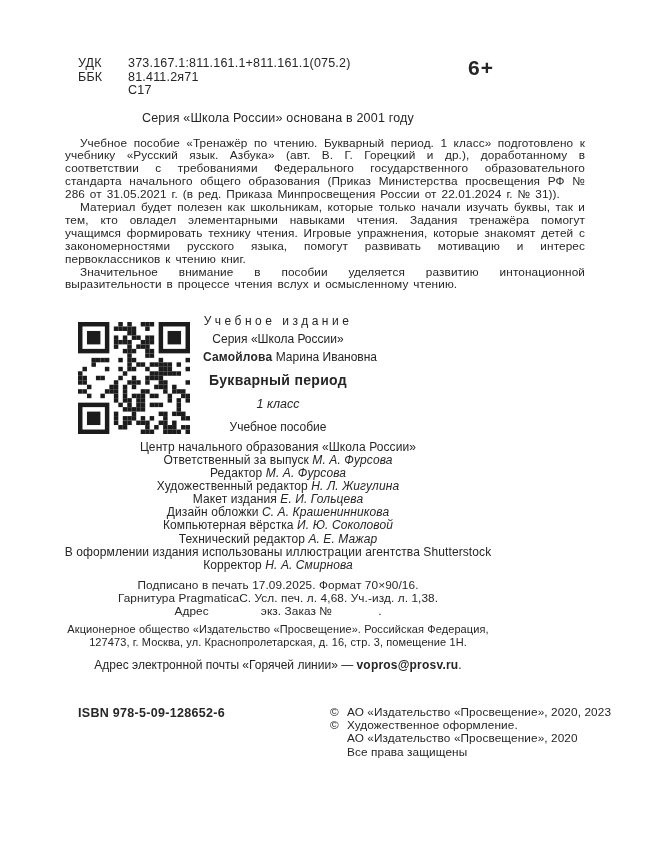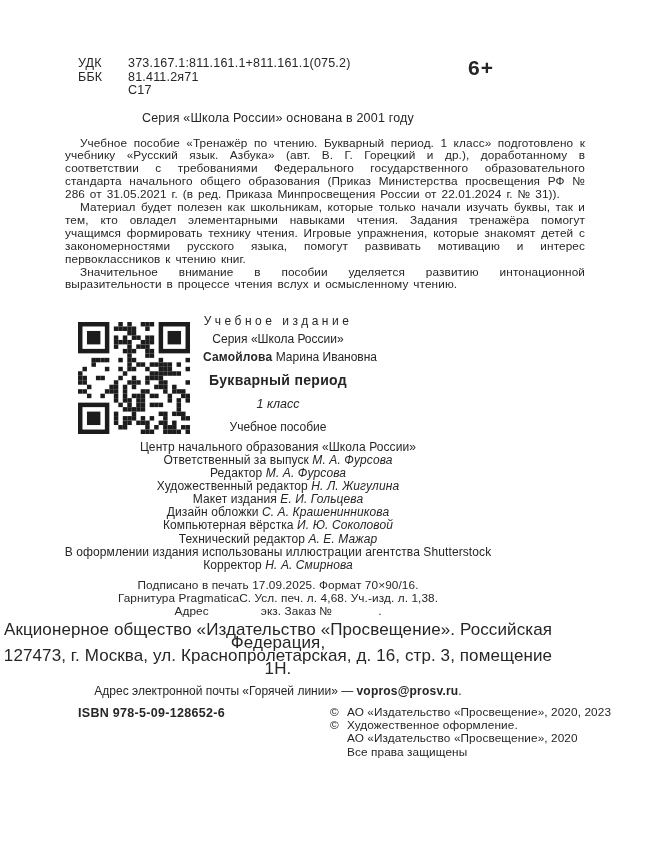--- a/index.html
+++ b/index.html
@@ -39,21 +39,21 @@
   .ed-grade{margin-top:9px;font-size:12.5px;font-style:italic;}
   .ed-subtype{margin-top:10px;}
 
   .credits{margin-top:7px;text-align:center;font-size:12px;line-height:13.1px;letter-spacing:.1px;}
   .credits .name{font-style:italic;}
 
   .print-info{margin-top:7px;text-align:center;font-size:11.8px;line-height:13px;letter-spacing:.1px;}
   .blank-gap{display:inline-block;width:52px;}
   .blank-gap.sm{width:46px;}
 
-  .publisher{margin-top:5px;text-align:center;font-size:17px;line-height:13px;letter-spacing:.1px;}
+  .publisher{margin-top:5px;text-align:center;font-size:11px;line-height:13px;letter-spacing:.1px;}
   .contact{margin-top:9px;text-align:center;font-size:12px;}
   .contact b{letter-spacing:.2px;}
 
   
   .footer-row{position:absolute;left:0;top:706px;width:650px;display:flex;}
   .isbn{margin-left:78px;font-weight:bold;font-size:12.5px;letter-spacing:.3px;width:252px;flex:0 0 252px;}
   .copyrights{font-size:11.8px;line-height:13.2px;letter-spacing:.1px;}
   .c-line{display:flex;}
   .c-mark{width:17px;flex:0 0 17px;}
 </style>

